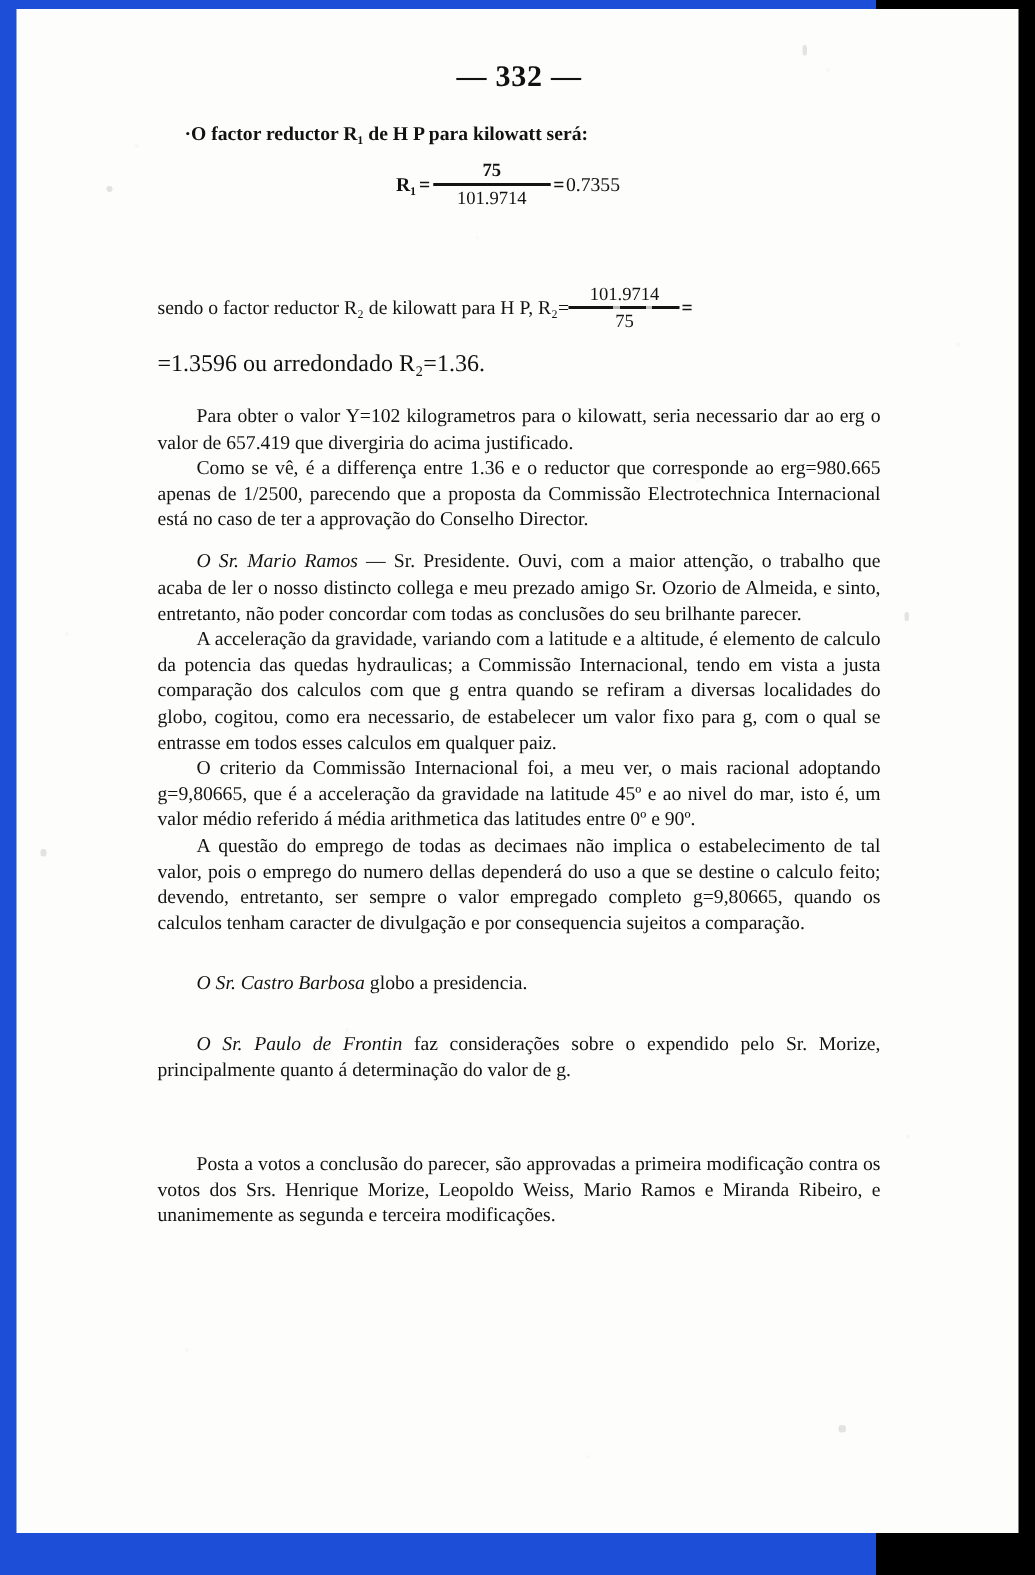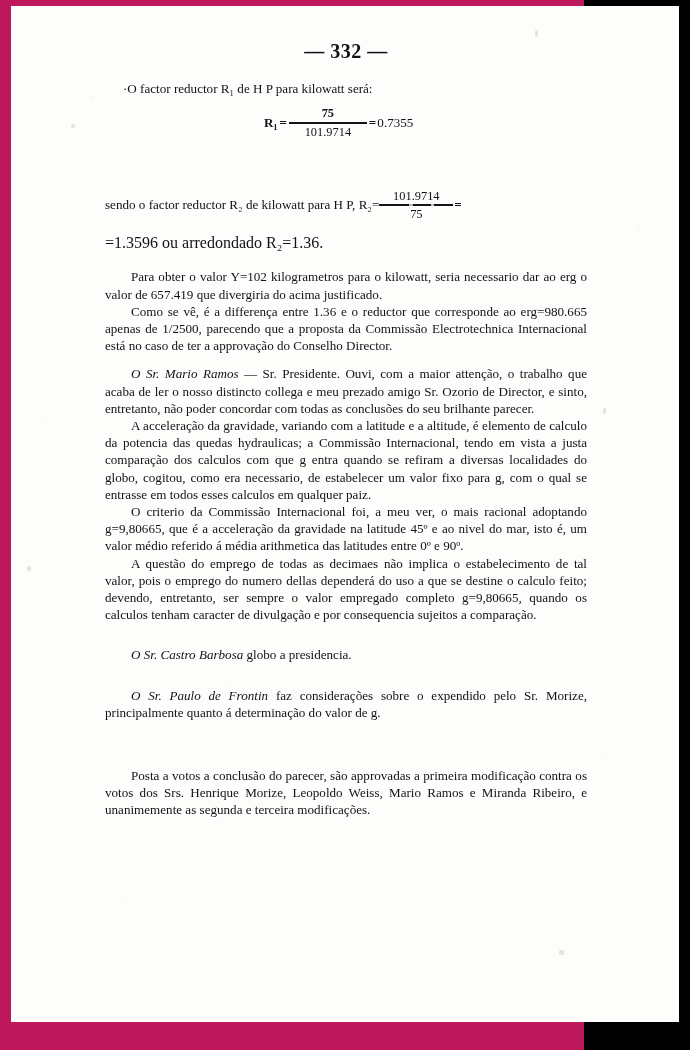--- a/index.html
+++ b/index.html
@@ -12,21 +12,21 @@
     height: 1050px;
     overflow: hidden;
     font-family: "Liberation Serif", serif;
   }
 
   #scan-frame {
     position: absolute;
     left: 0; top: 0;
     width: 584px;
     height: 1050px;
-    background: #be185d;
+    background: #1d4ed8;
   }
 
   
   #page-sheet {
     position: absolute;
     left: 11px;
     top: 6px;
     width: 668px;
     height: 1016px;
     background: #fdfdfc;
@@ -79,20 +79,21 @@
     text-align: justify;
     margin: 0;
     -webkit-font-smoothing: none;
   }
 
   .indent {
     text-indent: 26px;
   }
   .indent-sm {
     text-indent: 18px;
+    font-weight: bold;
   }
   .gap-s  { height: 11px; }
   .gap-m  { height: 17px; }
   .gap-l  { height: 23px; }
 
   em, .ital {
     font-style: italic;
   }
 
   
@@ -235,21 +236,21 @@
       <div class="tail-line">=1.3596 ou arredondado R₂=1.36.</div>
 
       <div class="gap-m"></div>
 
       <p class="para indent"><span>Para obter o valor Y=102 kilogrametros para o kilowatt, seria necessario dar ao erg o valor de 657.419 que divergiria do acima justificado.</span></p>
 
       <p class="para indent"><span>Como se vê, é a differença entre 1.36 e o reductor que corresponde ao erg=980.665 apenas de 1/2500, parecendo que a proposta da Commissão Electrotechnica Internacional está no caso de ter a approvação do Conselho Director.</span></p>
 
       <div class="gap-s"></div>
 
-      <p class="para indent"><span class="ital">O Sr. Mario Ramos</span><span> — </span><span>Sr. Presidente. Ouvi, com a maior attenção, o trabalho que acaba de ler o nosso distincto collega e meu prezado amigo Sr. Ozorio de Director, e sinto, entretanto, não poder concordar com todas as conclusões do seu brilhante parecer.</span></p>
+      <p class="para indent"><span class="ital">O Sr. Mario Ramos</span><span> — </span><span>Sr. Presidente. Ouvi, com a maior attenção, o trabalho que acaba de ler o nosso distincto collega e meu prezado amigo Sr. Ozorio de Almeida, e sinto, entretanto, não poder concordar com todas as conclusões do seu brilhante parecer.</span></p>
 
       <p class="para indent"><span>A acceleração da gravidade, variando com a latitude e a altitude, é elemento de calculo da potencia das quedas hydraulicas; a Commissão Internacional, tendo em vista a justa comparação dos calculos com que g entra quando se refiram a diversas localidades do globo, cogitou, como era necessario, de estabelecer um valor fixo para g, com o qual se entrasse em todos esses calculos em qualquer paiz.</span></p>
 
       <p class="para indent"><span>O criterio da Commissão Internacional foi, a meu ver, o mais racional adoptando g=9,80665, que é a acceleração da gravidade na latitude 45º e ao nivel do mar, isto é, um valor médio referido á média arithmetica das latitudes entre 0º e 90º.</span></p>
 
       <p class="para indent"><span>A questão do emprego de todas as decimaes não implica o estabelecimento de tal valor, pois o emprego do numero dellas dependerá do uso a que se destine o calculo feito; devendo, entretanto, ser sempre o valor empregado completo g=9,80665, quando os calculos tenham caracter de divulgação e por consequencia sujeitos a comparação.</span></p>
 
       <div class="gap-l"></div>
 
       <p class="para indent"><span class="ital">O Sr. Castro Barbosa</span><span> globo a presidencia.</span></p>

